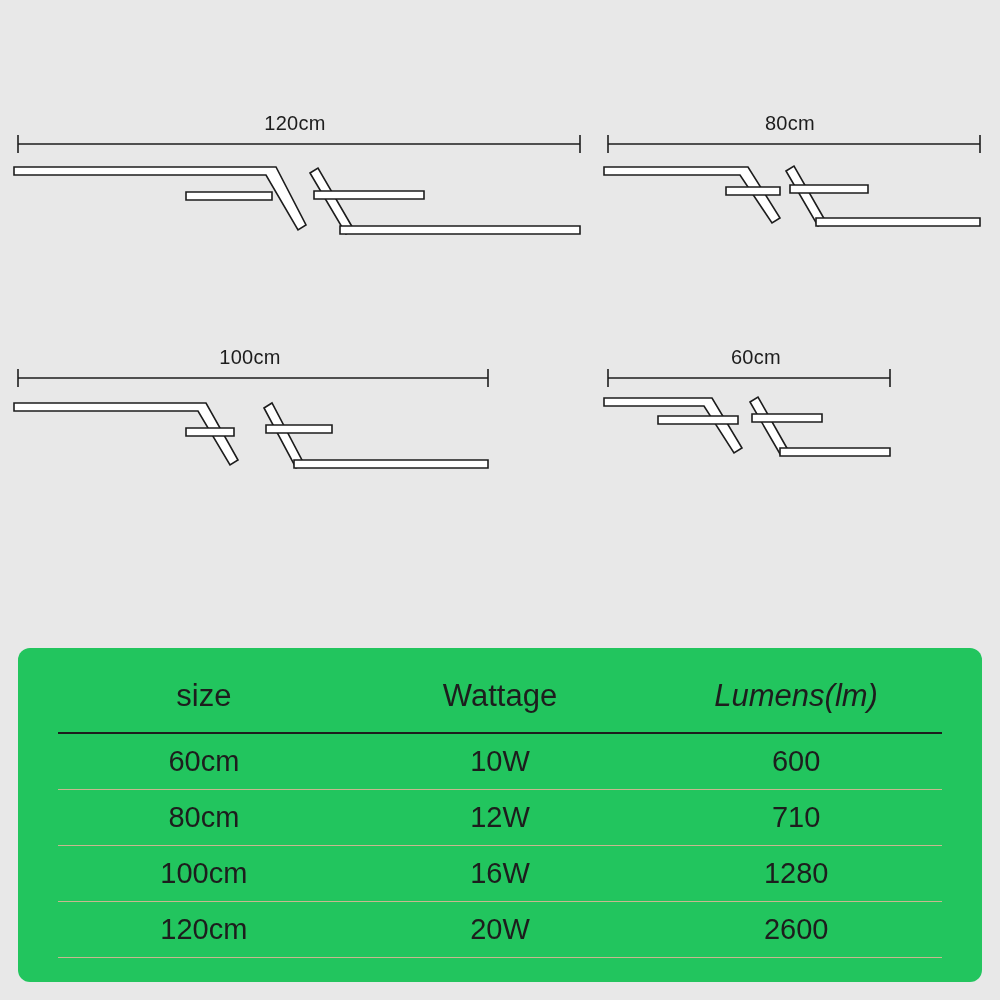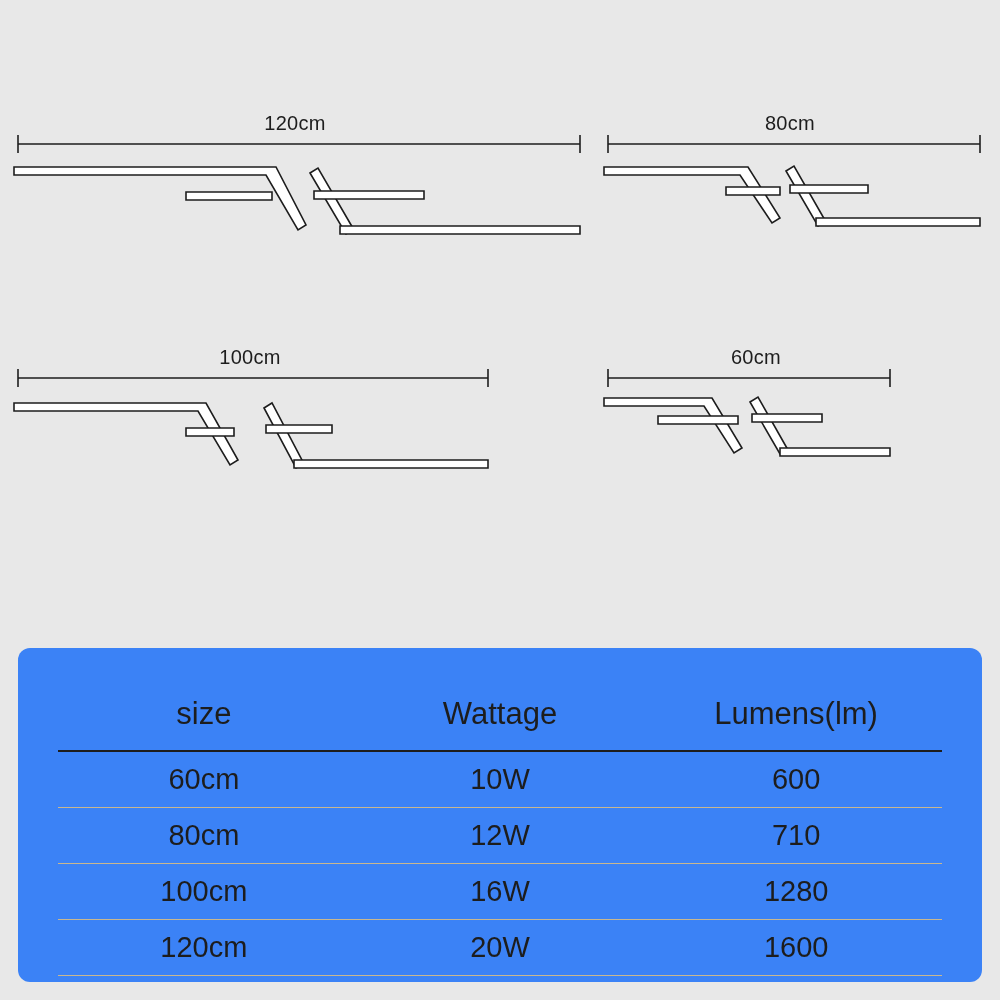--- a/index.html
+++ b/index.html
@@ -41,24 +41,24 @@
     text-align: center;
     letter-spacing: .3px;
   }
   
   .spec-table {
     position: absolute;
     left: 18px;
     top: 648px;
     width: 964px;
     height: 334px;
-    background: #3b82f6;
+    background: #22c55e;
     border-radius: 12px;
     box-sizing: border-box;
-    padding: 34px 40px 10px 40px;
+    padding: 16px 40px 10px 40px;
   }
   .spec-table table {
     width: 100%;
     border-collapse: collapse;
     table-layout: fixed;
   }
   .spec-table th {
     font-weight: normal;
     font-size: 31px;
     color: #1d1d1d;
@@ -75,21 +75,21 @@
     text-align: center;
     padding: 11px 0 11px 0;
     border-bottom: 1px solid #c9b78f;
     font-family: "Liberation Sans", sans-serif;
   }
   .spec-table tbody tr:last-child td {
     border-bottom: 1px solid #c9b78f;
   }
   .col-size { width: 33%; }
   .col-watt { width: 34%; }
-  .col-lm   { width: 33%; }
+  .col-lm   { width: 33%; font-style: italic; }
 </style>
 </head>
 <body>
 
 <div class="page">
 
   <div class="diagrams">
 
     <div class="dim-label" style="left:145px; top:112px; width:300px; font-size:20px;">120cm</div>
 
@@ -196,19 +196,19 @@
           <td>710</td>
         </tr>
         <tr>
           <td>100cm</td>
           <td>16W</td>
           <td>1280</td>
         </tr>
         <tr>
           <td>120cm</td>
           <td>20W</td>
-          <td>1600</td>
+          <td>2600</td>
         </tr>
       </tbody>
     </table>
   </div>
 
 </div>
 
 </body></html>

